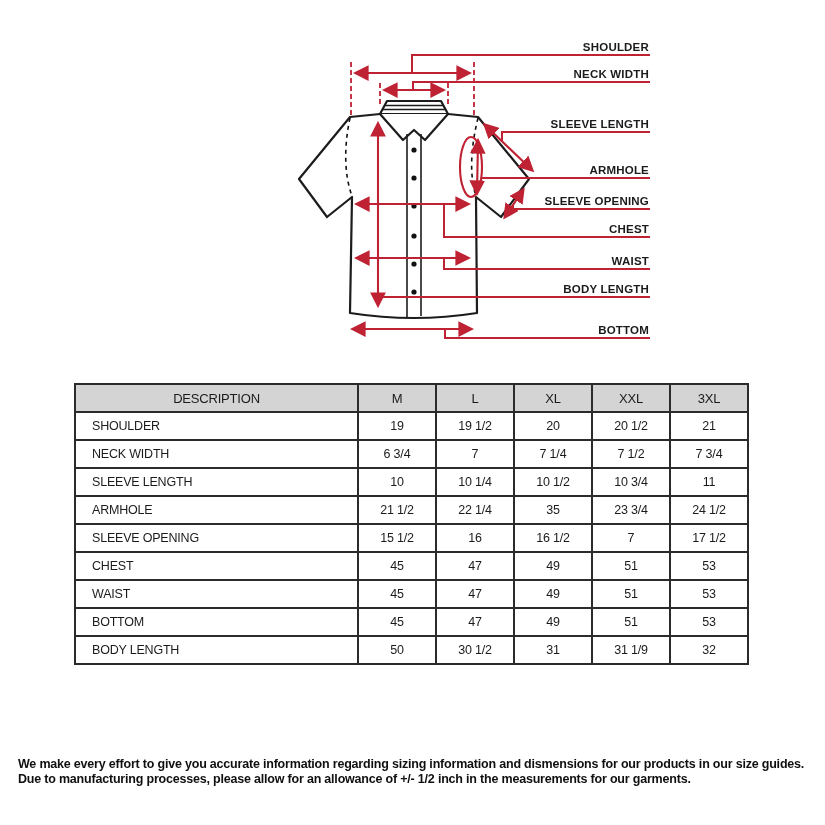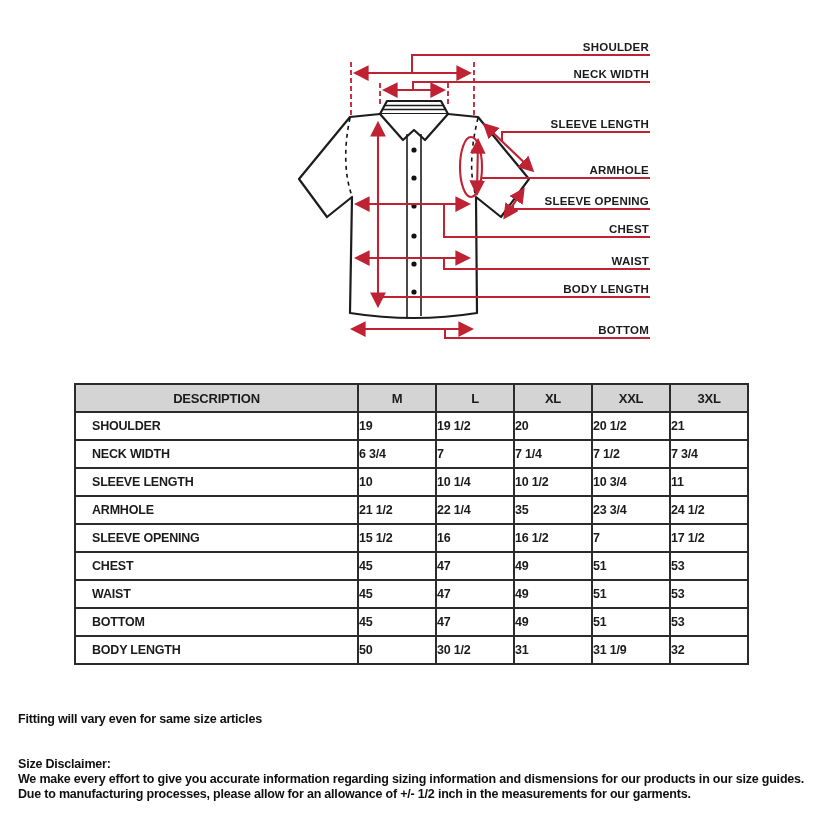--- a/index.html
+++ b/index.html
@@ -8,25 +8,25 @@
 
   
   #diagram{position:absolute;left:0;top:0;}
   .dlabel{font-family:"Liberation Sans",sans-serif;font-weight:bold;font-size:11.5px;
           fill:#1b1b1b;letter-spacing:.2px;}
 
   
   #size-table-wrap{position:absolute;left:74px;top:383px;}
   table{border-collapse:collapse;table-layout:fixed;width:673px;background:#fff;}
   th,td{border:2px solid #2b2b2b;height:26px;padding:0;
-        font-weight:bold;font-size:12.5px;color:#1b1b1b;
+        font-weight:normal;font-size:12.5px;color:#1b1b1b;
         font-family:"Liberation Sans",sans-serif;letter-spacing:-.2px;}
   thead th{background:#d4d4d4;text-align:center;font-size:13px;}
   td.row-label{text-align:left;padding-left:16px;width:279px;}
-  td.val{}
+  td.val{text-align:center;}
   col.c-desc{width:283px;} col.c-size{width:78px;}
 
   
   .note-block{position:absolute;left:18px;font-weight:bold;font-size:12.5px;
               line-height:15px;color:#101010;letter-spacing:-.2px;white-space:pre;}
   #note-block{top:682px;}
   #disclaimer-block{top:757px;white-space:normal;width:795px;}
 </style>
 </head>
 <body>
@@ -203,20 +203,18 @@
           <td class="val">30 1/2</td>
           <td class="val">31</td>
           <td class="val">31 1/9</td>
           <td class="val">32</td>
         </tr>
       </tbody>
   </table>
 </div>
 
 <div id="note-block" class="note-block">
-  <div>Fitting will vary even for same size articles</div>
   
 </div>
 
 <div id="disclaimer-block" class="note-block">
-  <div>Size Disclaimer:</div>
   <div>We make every effort to give you accurate information regarding sizing information and dismensions for our products in our size guides. Due to manufacturing processes, please allow for an allowance of +/- 1/2 inch in the measurements for our garments.</div>
 </div>
 
 </body></html>

